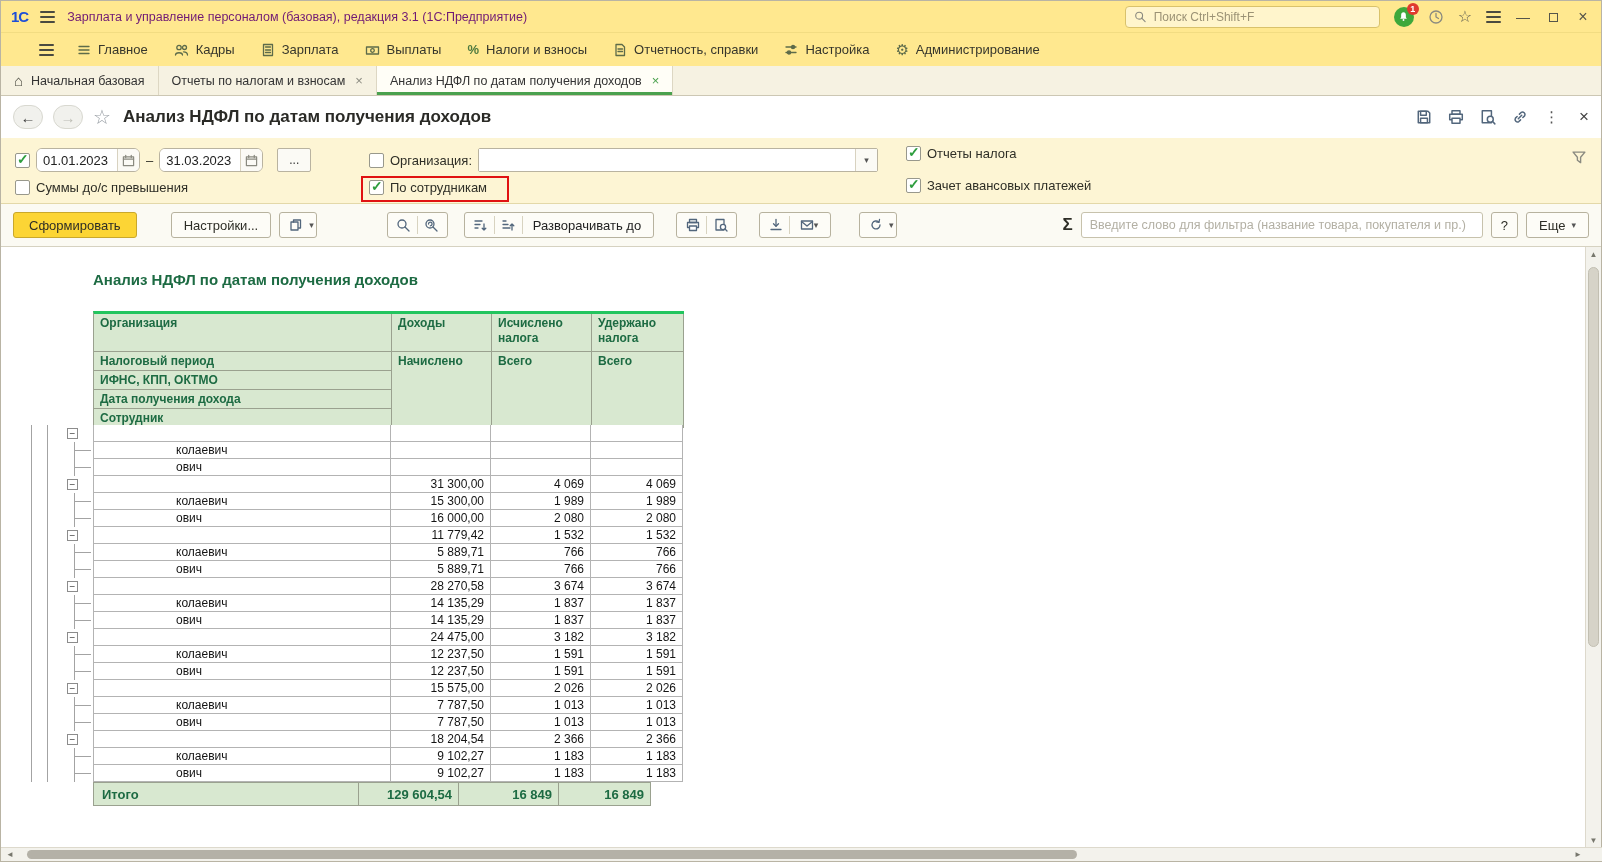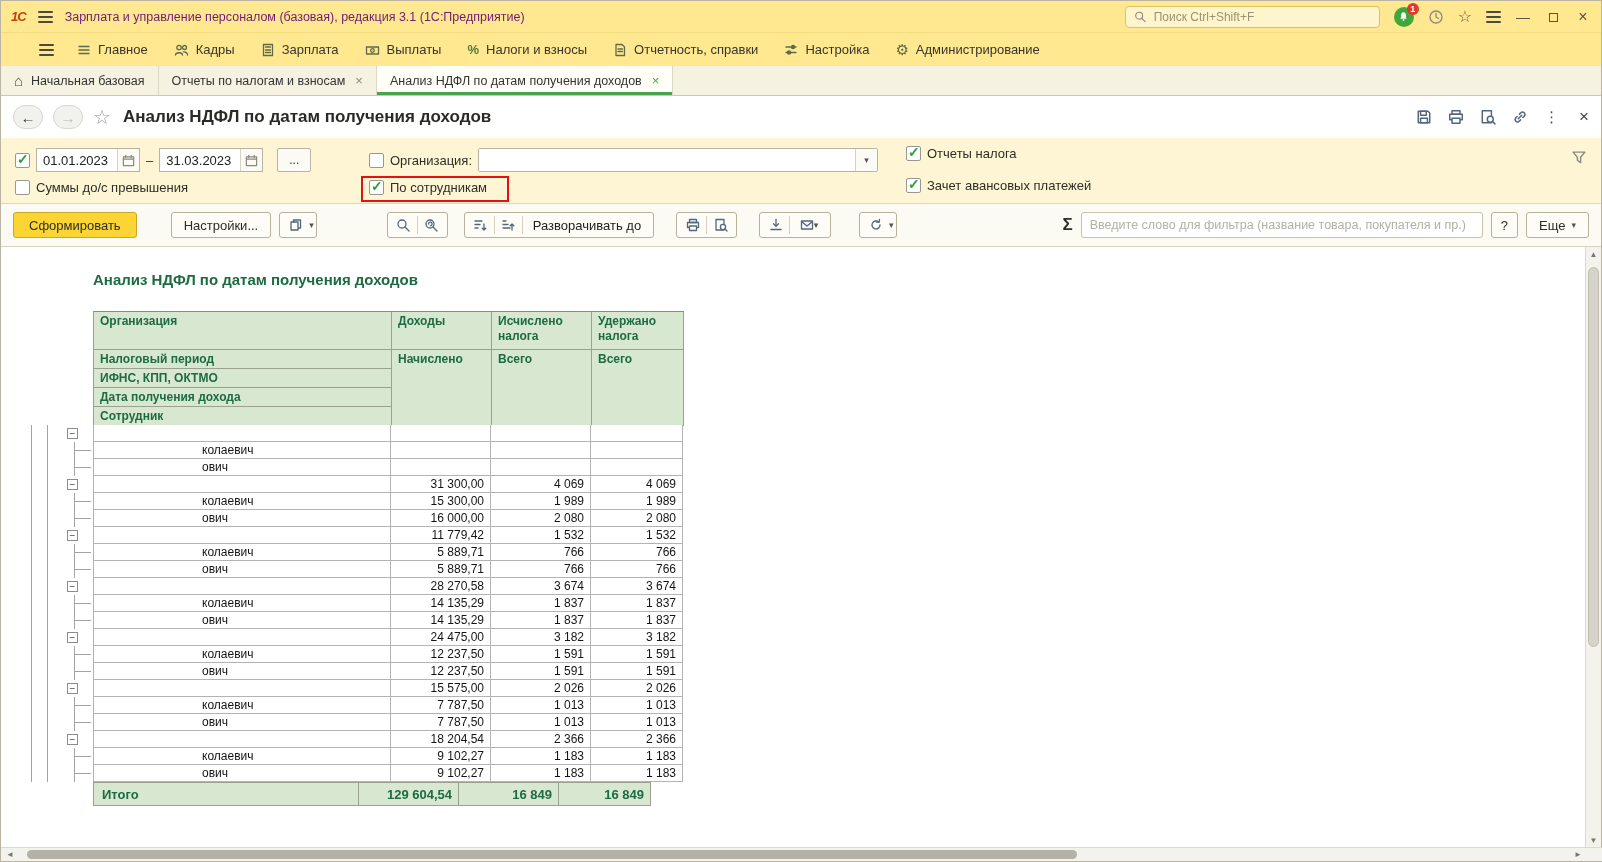--- a/index.html
+++ b/index.html
@@ -6,21 +6,21 @@
   html,body { margin:0; padding:0; }
   body {
     width:1602px; height:862px; overflow:hidden;
     font-family:"Liberation Sans", sans-serif;
     background:#fff; color:#222;
   }
   .app { position:relative; width:1602px; height:862px; border:1px solid #b9b4a4; background:#fff; }
 
   
   .titlebar { height:32px; background:#ffe88f; display:flex; align-items:center; padding:0 10px; gap:12px; border-bottom:1px solid #f2dc82; }
-  .logo { color:#c2410c; font-weight:bold; font-size:13px; font-style:italic; letter-spacing:-1px; }
+  .logo { color:#1d4ed8; font-weight:bold; font-size:15px; letter-spacing:-1px; }
   .burger { display:inline-flex; flex-direction:column; gap:3px; }
   .burger i { display:block; width:15px; height:2px; background:#4a4a40; border-radius:1px; }
   .win-title { font-size:12.5px; color:#701a75; }
   .tb-right { margin-left:auto; display:flex; align-items:center; gap:14px; }
   .searchbox { display:flex; align-items:center; gap:6px; background:rgba(255,255,255,.55); border:1px solid #d9c26b; border-radius:4px; height:22px; width:255px; padding:0 8px; }
   .searchbox input { border:none; background:transparent; outline:none; font-size:12px; color:#555; width:100%; font-family:"Liberation Sans",sans-serif; }
   .searchbox input::placeholder { color:#9b9275; }
   .bell-wrap { position:relative; width:20px; height:20px; }
   .bell-circle { width:20px; height:20px; border-radius:50%; background:#3ea83b; display:flex; align-items:center; justify-content:center; }
   .bell-badge { position:absolute; top:-4px; right:-5px; min-width:12px; height:12px; border-radius:6px; background:#e03a2f; color:#fff; font-size:9px; line-height:12px; text-align:center; padding:0 2px; font-weight:bold; }
@@ -51,21 +51,21 @@
   .page-title { font-size:17px; font-weight:bold; color:#2a2a26; margin-left:2px; }
   .cmd-icons { margin-left:auto; display:flex; align-items:center; gap:16px; }
   .more-vert { font-size:15px; color:#555; }
   .cmd-close { font-size:17px; color:#444; margin-left:4px; }
 
   
   .filterbar { position:relative; height:66px; background:#fdf5d4; border-bottom:1px solid #e3d8a9; }
   .fgroup { position:absolute; display:flex; align-items:center; gap:6px; font-size:13px; color:#2e2e26; }
   .chk { width:15px; height:15px; background:#fff; border:1px solid #98988c; border-radius:2px; position:relative; flex:none; }
   .chk.checked::after { content:"✓"; position:absolute; left:1px; top:-3px; font-size:14px; font-weight:bold; color:#2f9e3f; }
-  .dateinput { display:flex; height:24px; border:1px solid #b9b3a0; background:#fff; border-radius:0; overflow:hidden; }
+  .dateinput { display:flex; height:24px; border:1px solid #b9b3a0; background:#fff; border-radius:6px; overflow:hidden; }
   .dateinput input { width:80px; border:none; outline:none; padding:0 6px; font-size:13px; color:#222; font-family:"Liberation Sans",sans-serif; }
   .calbtn { width:22px; display:flex; align-items:center; justify-content:center; border-left:1px solid #d8d2c0; background:#fbfaf5; }
   .dots-btn { height:24px; padding:0 11px; border:1px solid #b9b3a0; background:#fbfaf5; border-radius:2px; font-size:12px; color:#333; display:flex; align-items:center; }
   .combo { display:flex; height:24px; width:400px; border:1px solid #b9b3a0; background:#fff; border-radius:2px; }
   .combo input { flex:1; border:none; outline:none; padding:0 6px; font-family:"Liberation Sans",sans-serif; }
   .combo .drop { width:22px; border-left:1px solid #d8d2c0; display:flex; align-items:center; justify-content:center; color:#555; font-size:9px; background:#fbfaf5; }
   .red-box { position:absolute; left:360px; top:38px; width:148px; height:26px; border:2px solid #e01212; pointer-events:none; }
   .funnel { position:absolute; right:14px; top:12px; }
 
   
@@ -76,31 +76,31 @@
   .ibtn { width:27px; height:24px; display:flex; align-items:center; justify-content:center; }
   .vsep { width:1px; height:18px; background:#d8d3c0; }
   .caret { font-size:9px; color:#555; }
   .sigma { font-size:17px; color:#2d2d26; margin-left:auto; font-weight:bold; }
   .filter-input { width:402px; height:26px; border:1px solid #c7c2ac; border-radius:3px; padding:0 8px; font-size:12.5px; color:#333; background:#fff; font-family:"Liberation Sans",sans-serif; }
   .filter-input::placeholder { color:#b3b0a4; }
 
   
   .report { position:relative; height:602px; background:#fff; overflow:hidden; }
   .report-title { position:absolute; left:92px; top:24px; font-size:15px; font-weight:bold; color:#1d6b43; }
-  .thead { position:absolute; left:92px; top:64px; display:flex; border-left:1px solid #9aa18f; border-top:1px solid #22c55e; }
+  .thead { position:absolute; left:92px; top:64px; display:flex; border-left:1px solid #9aa18f; border-top:3px solid #22c55e; }
   .hcol { display:flex; flex-direction:column; }
   .hcell { background:#d8e8d0; border-right:1px solid #9aa18f; border-bottom:1px solid #9aa18f; color:#1d6b43; font-weight:bold; font-size:12px; padding:2px 6px; line-height:15px; }
   .tbody { position:absolute; left:12px; top:178px; }
   .trow { display:flex; height:17px; }
   .tmargin { width:80px; position:relative; }
   .trow.leaf .tmargin::before { content:""; position:absolute; left:61px; top:0; bottom:0; border-left:1px solid #a3a3a3; }
   .trow.leaf .tmargin::after { content:""; position:absolute; left:61px; top:8px; width:17px; border-top:1px solid #a3a3a3; }
   .toggle { position:absolute; left:54px; top:3px; width:11px; height:11px; border:1px solid #8c8c8c; background:#fff; font-size:10px; line-height:9px; text-align:center; color:#444; }
   .tcell { border-right:1px solid #b3b3b3; border-bottom:1px solid #b3b3b3; font-size:12px; color:#141414; display:flex; align-items:center; background:#fff; }
-  .tcell.org { width:298px; border-left:1px solid #b3b3b3; padding-left:108px; }
+  .tcell.org { width:298px; border-left:1px solid #b3b3b3; padding-left:82px; }
   .tcell.num { width:100px; justify-content:flex-end; padding-right:6px; }
   .tcell.num.last { width:92px; }
   .total-row { display:flex; height:24px; }
   .tot { background:#d8e8d0; border-right:1px solid #9aa18f; border-bottom:1px solid #9aa18f; border-top:1px solid #9aa18f; color:#1d6b43; font-weight:bold; font-size:13px; display:flex; align-items:center; }
   .tot.org { width:266px; border-left:1px solid #9aa18f; padding-left:8px; }
   .tot.num { width:100px; justify-content:flex-end; padding-right:6px; }
   .tot.num.last { width:92px; }
   .tree-line { position:absolute; top:178px; height:357px; border-left:1px solid #a3a3a3; }
 
   

